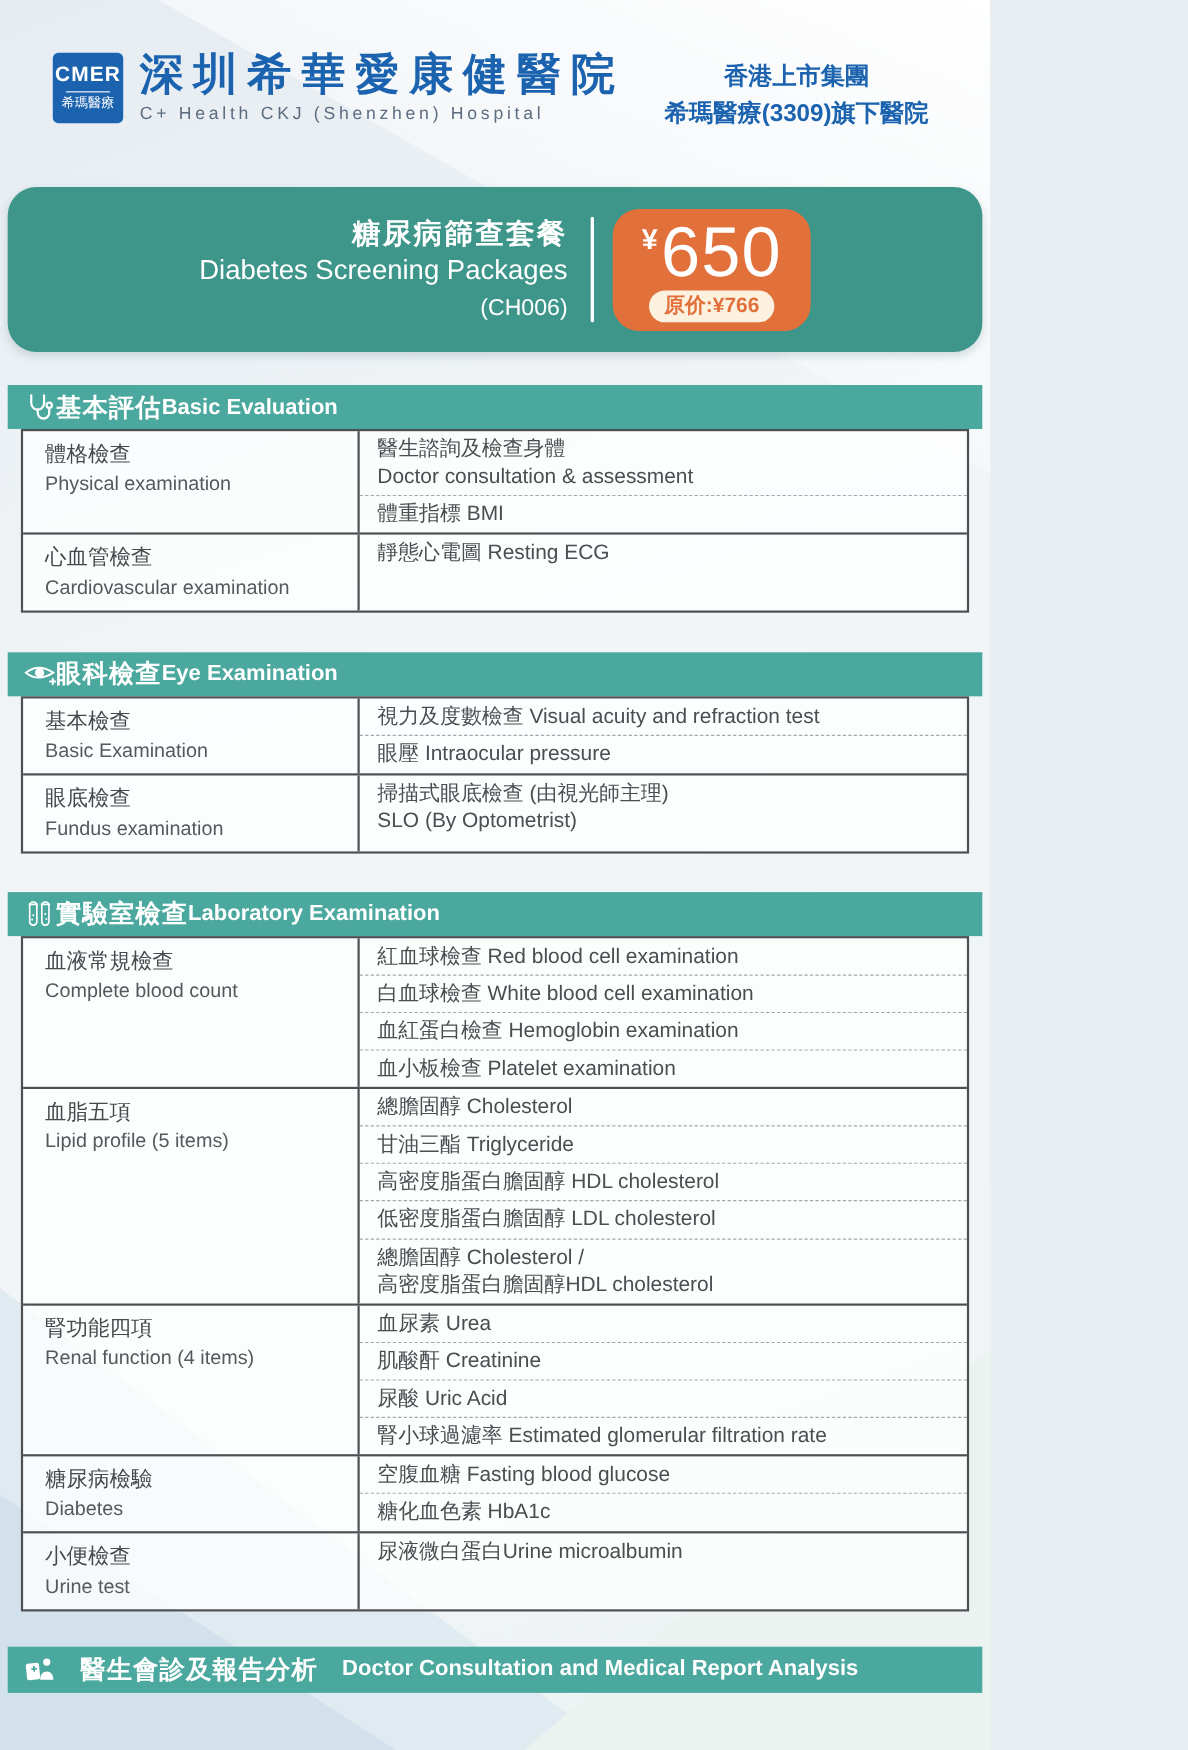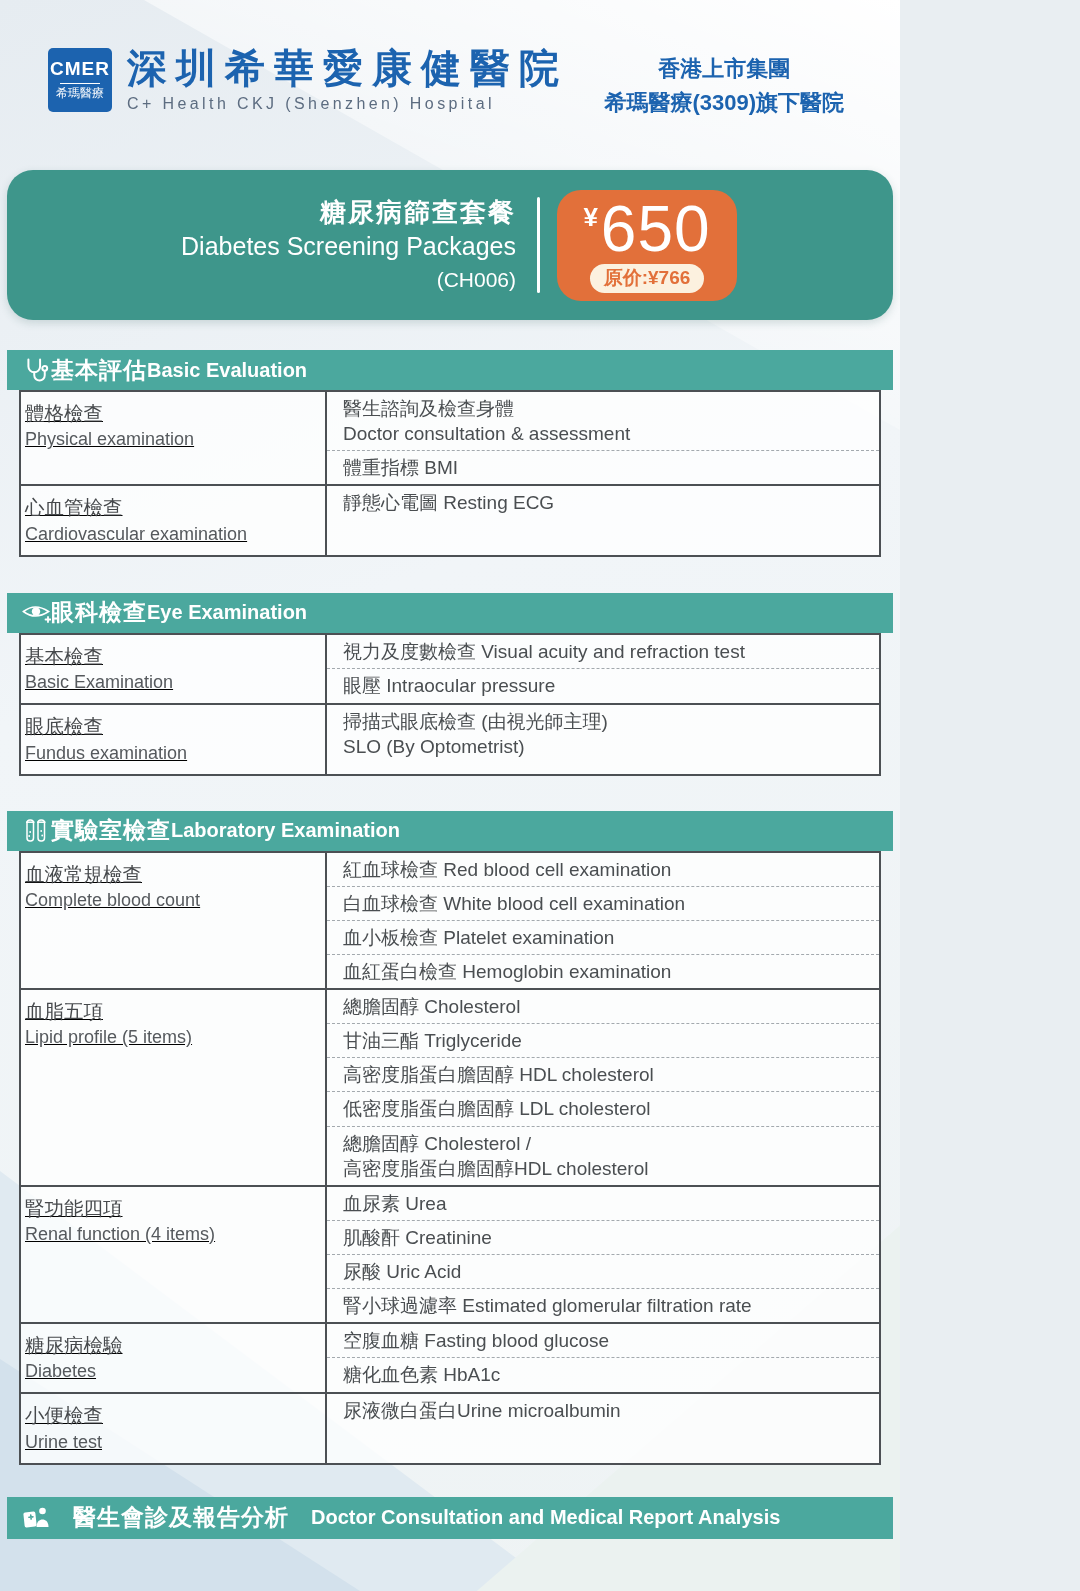--- a/index.html
+++ b/index.html
@@ -58,21 +58,21 @@
   .mt-s1 { margin-top:30px; } .mt-s2 { margin-top:36px; } .mt-s3 { margin-top:35px; }
   .sec-bar { height:40px; background:#4ba89e; display:flex; align-items:center; 
     padding:0 14px; color:#fff; }
   .sec-icon { width:30px; height:30px; flex:0 0 auto; display:flex; align-items:center; justify-content:center; }
   .sec-zh { font-size:23px; font-weight:bold; letter-spacing:1px; }
   .sec-en { font-size:20px; font-weight:bold; }
 
   .pkg-table { margin:0 12px; border:2px solid #4c5054; background:rgba(255,255,255,.78); }
   .pkg-row { display:flex; border-top:2px solid #4c5054; }
   .pkg-row:first-child { border-top:none; }
-  .pkg-cat { width:306px; flex:0 0 auto; border-right:2px solid #4c5054; padding:8px 4px;text-decoration:underline; }
+  .pkg-cat { width:306px; flex:0 0 auto; border-right:2px solid #4c5054; padding:8px 20px; }
   .cat-zh { display:block; font-size:19.5px; color:#46494c; line-height:1.4; }
   .cat-en { display:block; font-size:18px; color:#55595d; line-height:1.4; }
   .pkg-items { flex:1 1 auto; display:flex; flex-direction:column; }
   .pkg-item { padding:4px 16px; }
   .pkg-item + .pkg-item { border-top:1px dashed #a3a9ae; }
   .item-line { display:block; font-size:19px; color:#4a4e51; line-height:1.32; }
 
   
   .footer-bar { width:886px; height:42px; margin:32px auto 0; background:#4ba89e;
     display:flex; align-items:center; gap:22px; padding:0 14px; color:#fff; }
@@ -230,24 +230,24 @@
             <span class="cat-en">Complete blood count</span>
           </div>
           <div class="pkg-items">
             <div class="pkg-item">
               <span class="item-line">紅血球檢查 Red blood cell examination</span>
             </div>
             <div class="pkg-item">
               <span class="item-line">白血球檢查 White blood cell examination</span>
             </div>
             <div class="pkg-item">
+              <span class="item-line">血紅蛋白檢查 Hemoglobin examination</span>
+            </div>
+            <div class="pkg-item">
               <span class="item-line">血小板檢查 Platelet examination</span>
-            </div>
-            <div class="pkg-item">
-              <span class="item-line">血紅蛋白檢查 Hemoglobin examination</span>
             </div>
           </div>
         </div>
         <div class="pkg-row">
           <div class="pkg-cat">
             <span class="cat-zh">血脂五項</span>
             <span class="cat-en">Lipid profile (5 items)</span>
           </div>
           <div class="pkg-items">
             <div class="pkg-item">

